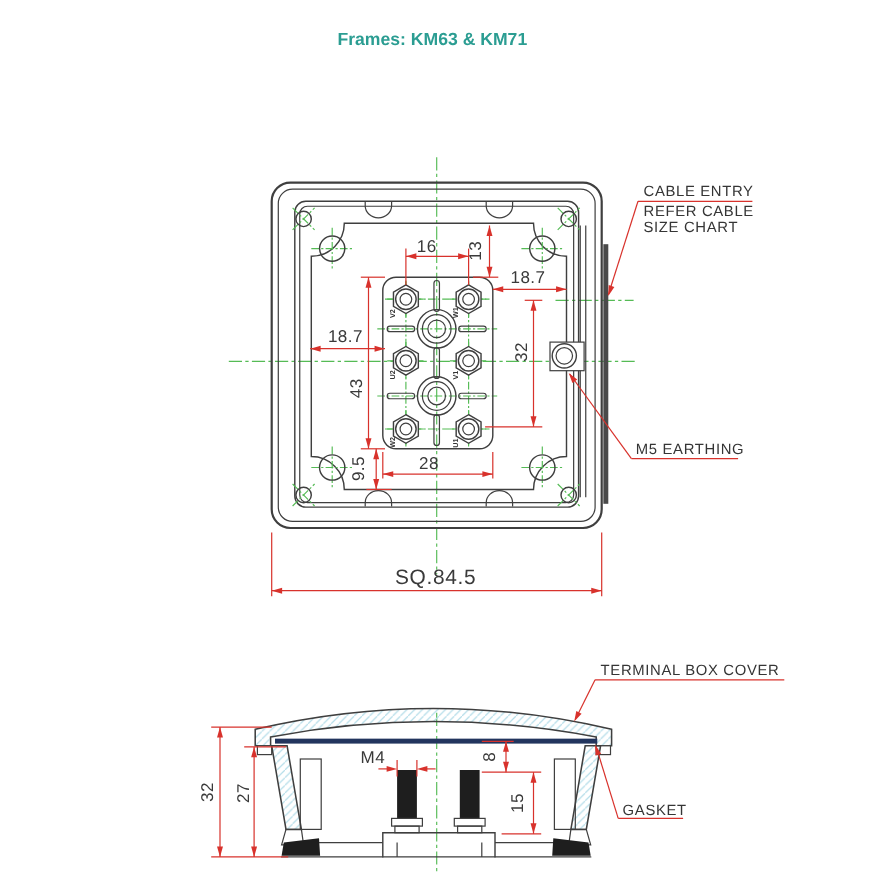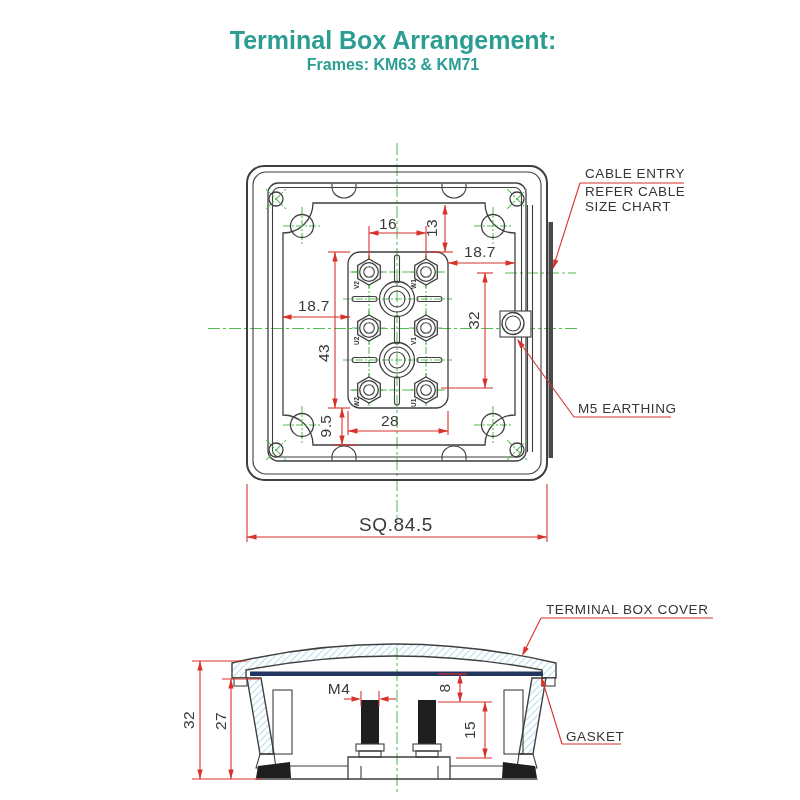--- a/index.html
+++ b/index.html
@@ -27,21 +27,20 @@
   .hatched{fill:url(#hatch);stroke:var(--dark);stroke-width:1.4;}
   .hatch-ln{stroke:var(--hatchc);stroke-width:1.1;}
   .g-gasket{fill:var(--gasket);stroke:none;}
   .blk{fill:#1e1e1e;stroke:none;}
   .whitefill{fill:#fff;}
 </style>
 </head>
 <body>
 
 <div class="title-wrap">
-  <div class="t1">Terminal Box Arrangement:</div>
   <div class="t2">Frames: KM63 &amp; KM71</div>
 </div>
 
 <svg width="800" height="800" viewBox="0 0 800 800">
   <defs>
     <pattern id="hatch" patternUnits="userSpaceOnUse" width="7" height="7">
       <line class="hatch-ln" x1="0" y1="7" x2="7" y2="0"></line>
     </pattern>
     <g id="hexnut">
       <line class="grns" x1="-17" y1="0" x2="17" y2="0"></line>

